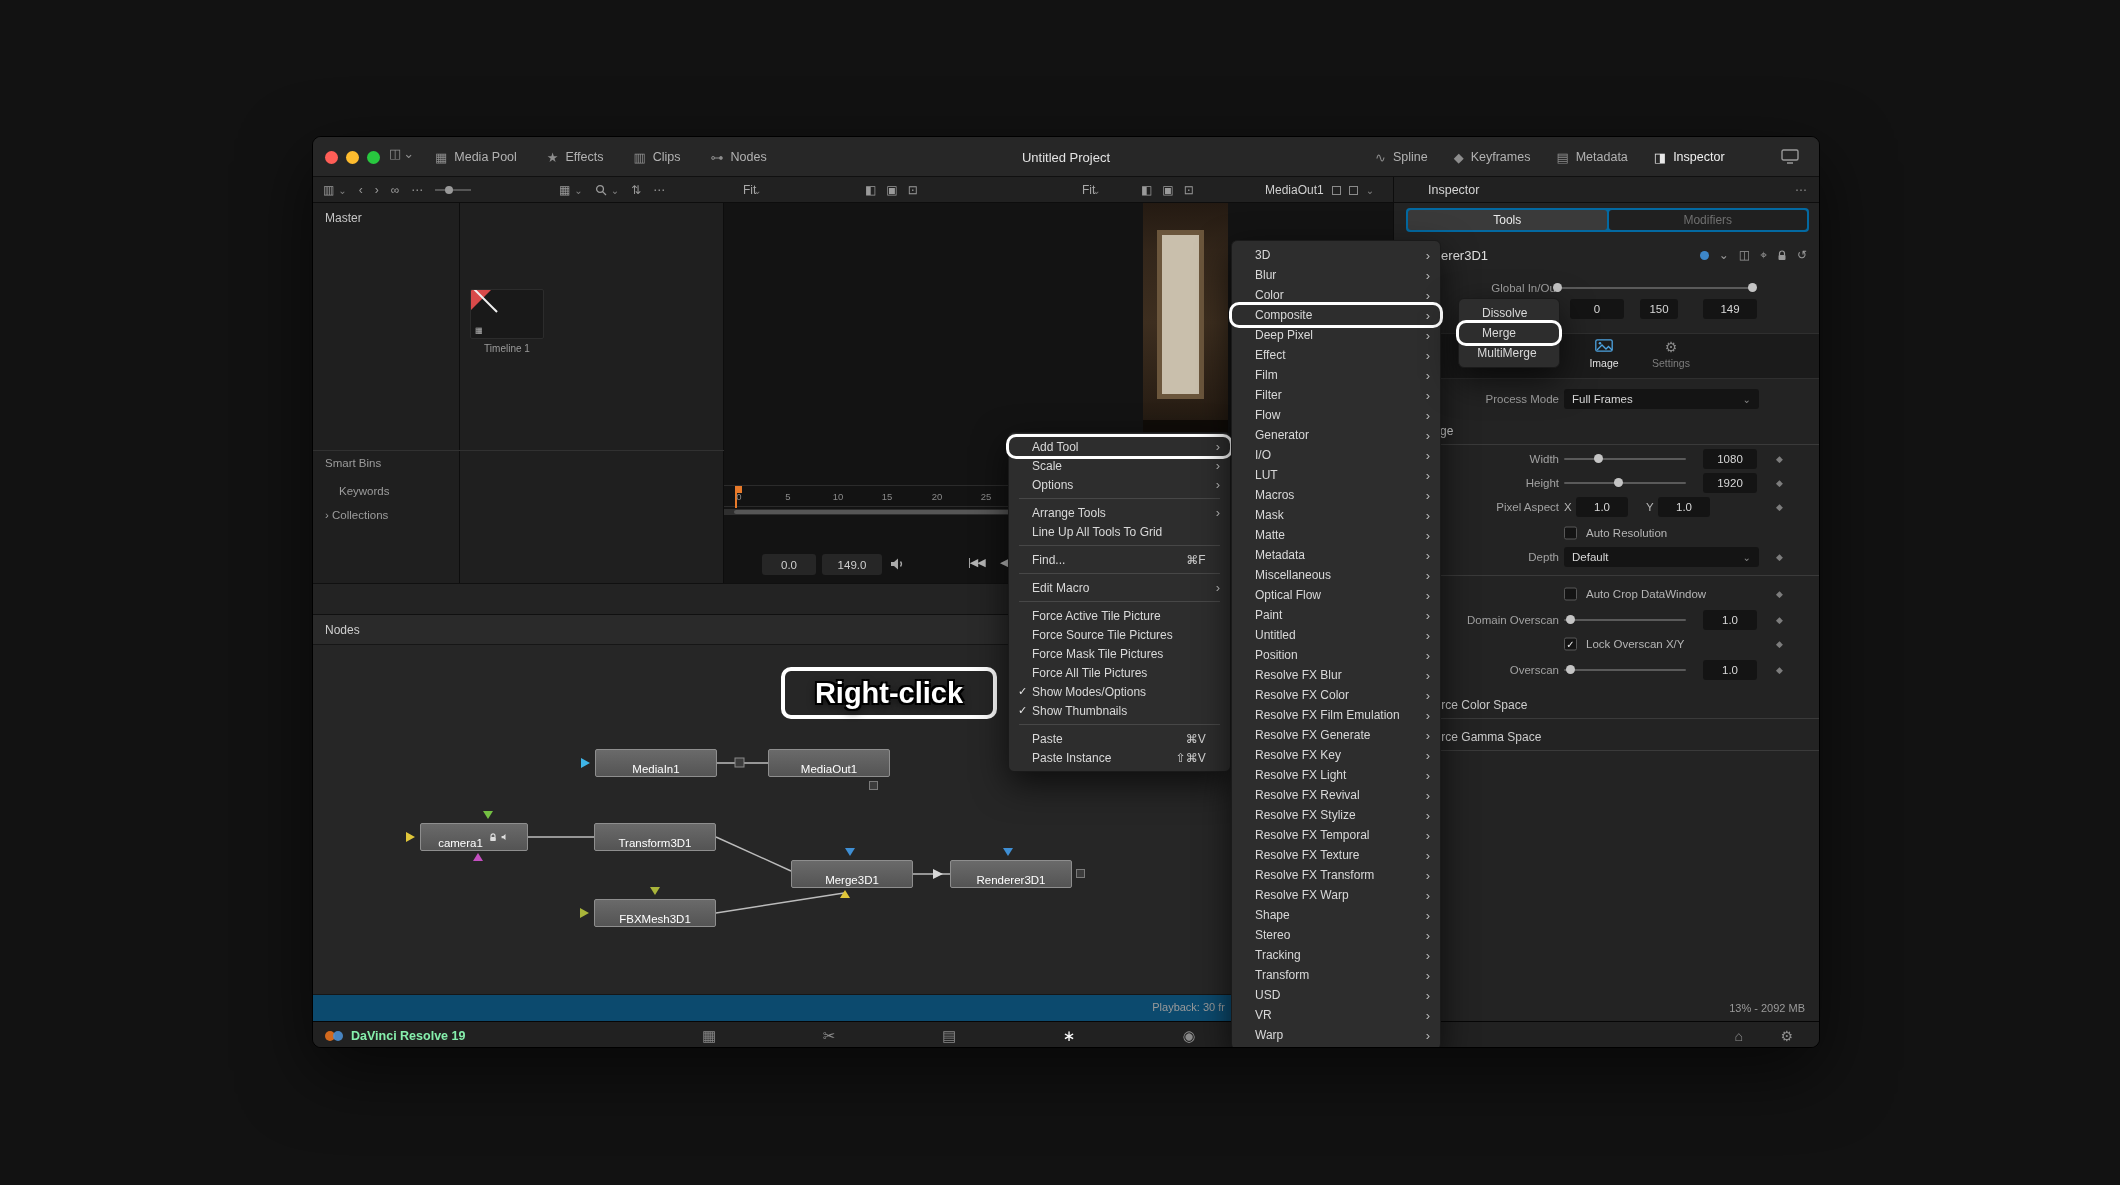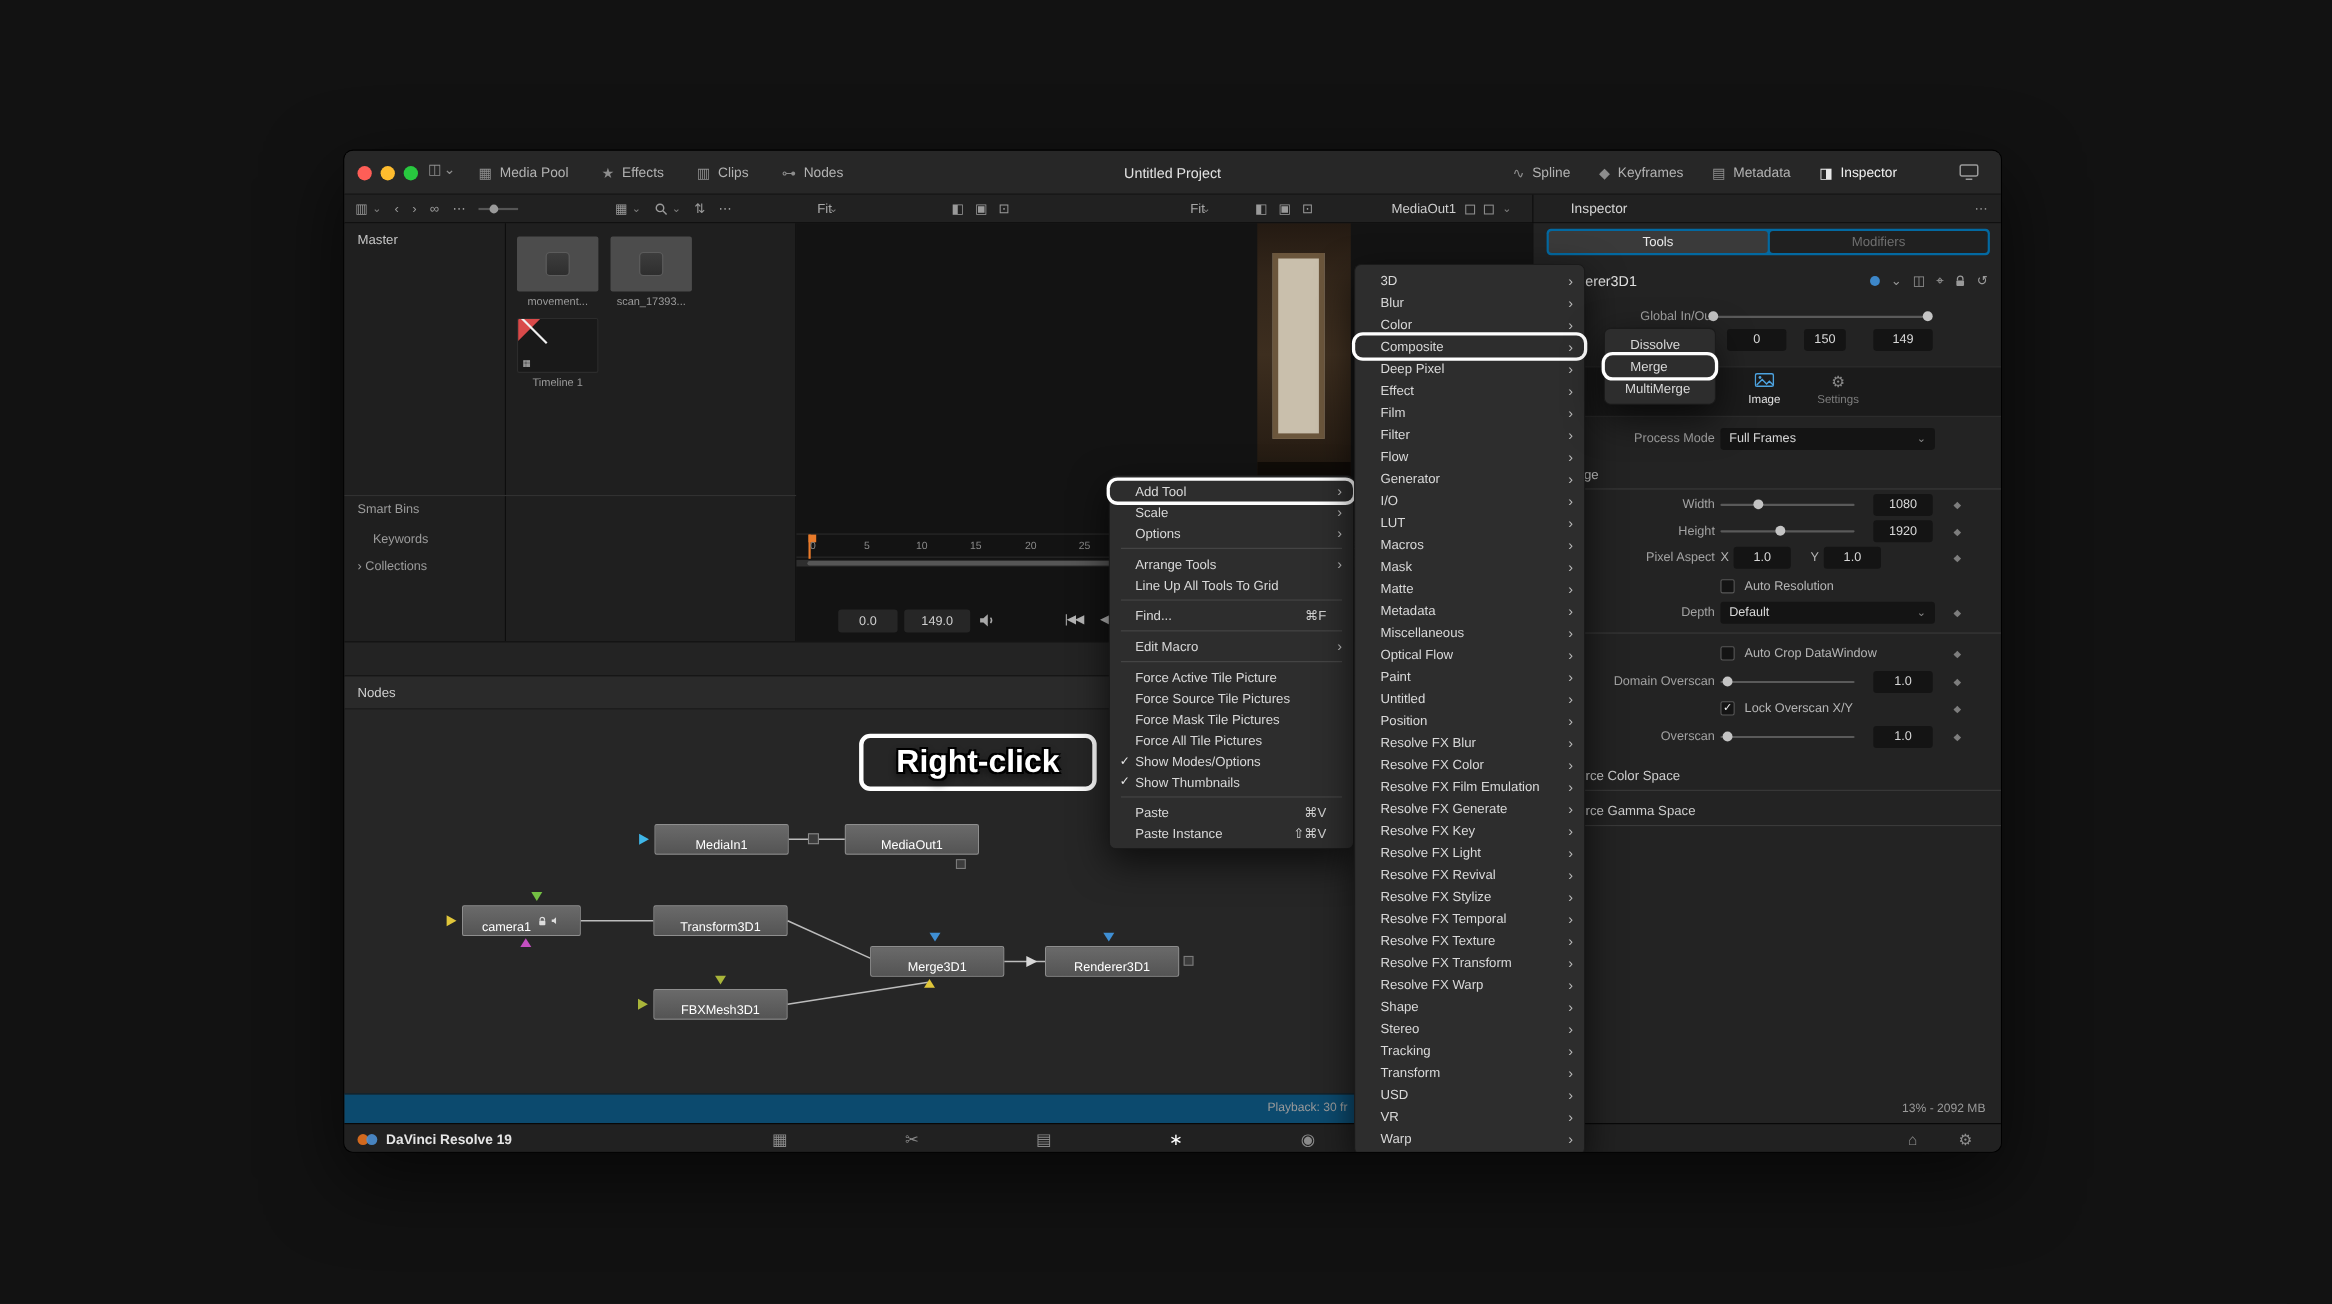--- a/index.html
+++ b/index.html
@@ -113,21 +113,21 @@
   .tri.down{border-left:5px solid transparent;border-right:5px solid transparent;border-top:8px solid var(--c);}
   .tri.up{border-left:5px solid transparent;border-right:5px solid transparent;border-bottom:8px solid var(--c);}
   .cyan{--c:#3fb6e8;}.blue{--c:#3f8fd4;}.green{--c:#74c043;}.magenta{--c:#c44fc0;}.yellow{--c:#e0c63a;}.olive{--c:#a9b53a;}
   .gsq{position:absolute;width:9px;height:9px;background:#3c3c3c;border:1px solid #7a7a7a;}
   .annotation{position:absolute;width:216px;height:52px;border:4px solid #ffffff;border-radius:10px;display:flex;align-items:center;justify-content:center;color:#ffffff;font-size:29px;font-weight:bold;z-index:30;text-shadow:-2px -2px 0 #000,2px -2px 0 #000,-2px 2px 0 #000,2px 2px 0 #000,0 3px 8px rgba(0,0,0,.9);}
 
   .statusrow{position:absolute;left:0;top:857px;width:1080px;height:27px;background:#0c4a6e;border-top:1px solid #161616;}
   .statusrow span{position:absolute;right:168px;top:6px;color:#9a9a9a;font-size:11px;}
 
   .bottombar{position:absolute;left:0;top:884px;width:100%;height:28px;background:#212121;border-top:1px solid #060606;}
-  .brand{position:absolute;left:12px;top:0;height:28px;display:flex;align-items:center;gap:8px;color:#e5e5e5;font-size:12.5px;font-weight:bold;}
+  .brand{position:absolute;left:12px;top:0;height:28px;display:flex;align-items:center;gap:8px;color:#86efac;font-size:12.5px;font-weight:bold;}
   .logo{width:18px;height:14px;position:relative;}
   .logo::before{content:"";position:absolute;left:0;top:2px;width:10px;height:10px;border-radius:50%;background:#d2691e;}
   .logo::after{content:"";position:absolute;right:0;top:2px;width:10px;height:10px;border-radius:50%;background:#4c8fd1;opacity:.9;}
   .pages{position:absolute;left:386px;top:0;height:28px;display:flex;align-items:center;}
   .page{position:relative;width:120px;text-align:left;color:#8a8a8a;font-size:15px;}
   .page i{font-style:normal;display:inline-block;width:20px;text-align:center;}
   .page.active{color:#ffffff;}
   .page.active::after{content:"";position:absolute;left:-18px;bottom:-7px;width:56px;height:3px;background:#e87a2a;}
   .sysico{position:absolute;top:6px;color:#8f8f8f;font-size:14px;}
 
@@ -258,39 +258,20 @@
     <div class="insp-head">
       <span class="lbl">Inspector</span>
       <span class="dots">⋯</span>
     </div>
   </div>
 
   <div class="mediapool">
     <div class="bins">
       <div class="binrow">Master</div>
     </div>
-    <div class="clipgrid">
-
-    <div class="clip photo">
-          <div class="cthumb"></div>
-          <div class="cname">IMG_74140...</div>
-        </div>
-          <div class="clip cube">
-          <div class="cthumb">
-              <span class="cube-ic"></span>
-            </div>
-          <div class="cname">movement...</div>
-        </div>
-          <div class="clip cube">
-          <div class="cthumb">
-              <span class="cube-ic"></span>
-            </div>
-          <div class="cname">scan_17393...</div>
-        </div>
-        </div>
     <div class="tlclip">
       <div class="tlthumb">
         <span class="corner"></span>
         <span class="diag"></span>
         <span class="film">▦</span>
       </div>
       <div class="cname">Timeline 1</div>
     </div>
     <div class="mp-div" style="top:247px"></div>
     <div class="smart" style="top:254px;left:12px">Smart Bins</div>

